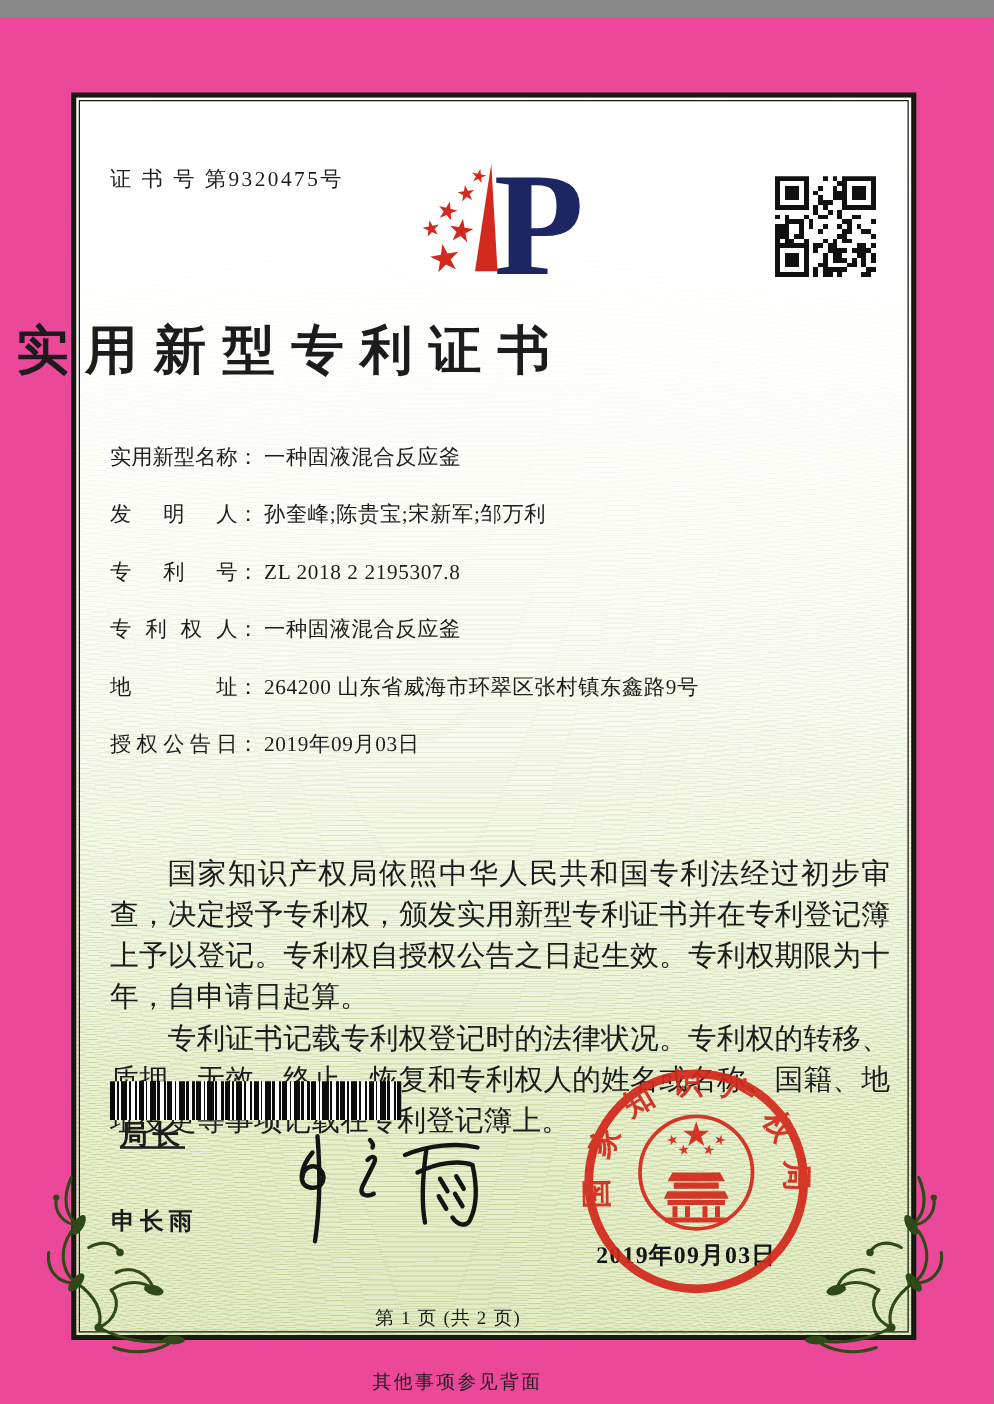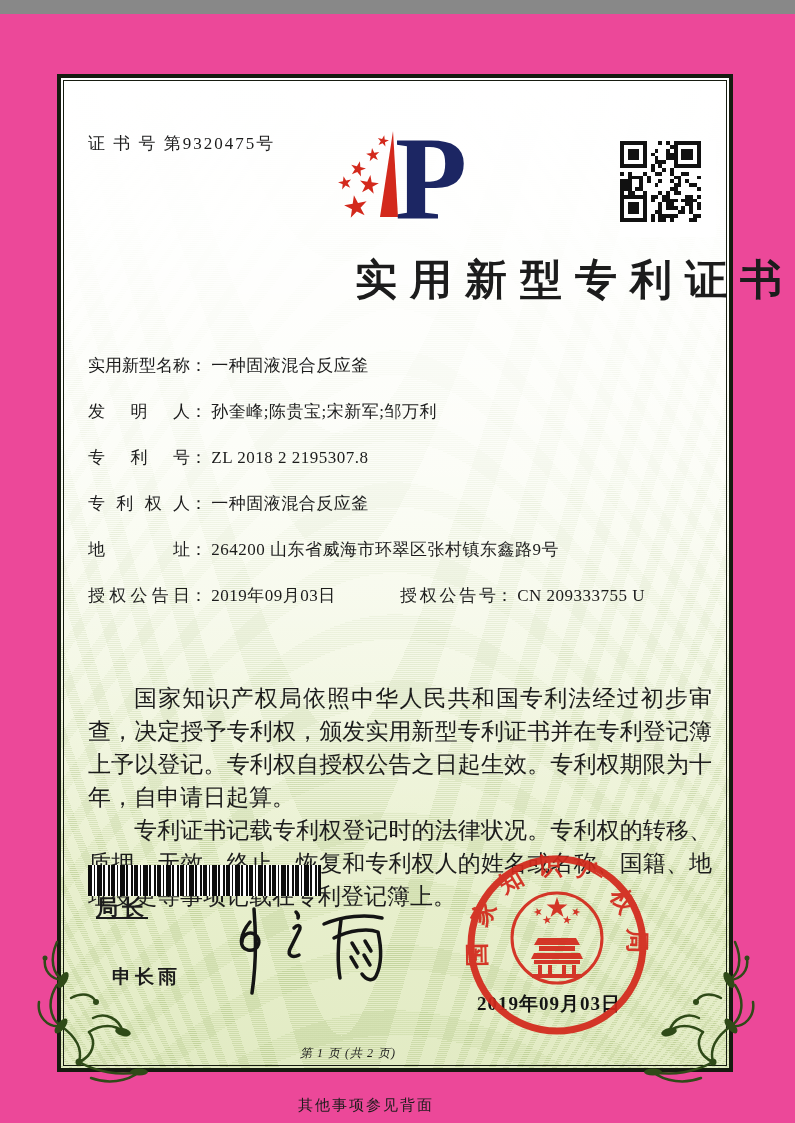--- a/index.html
+++ b/index.html
@@ -14,38 +14,38 @@
     border:4px solid #161b10;box-sizing:border-box;
     background:
       linear-gradient(180deg,#ffffff 0%,rgba(255,255,255,.95) 14%,rgba(255,255,255,.72) 38%,rgba(255,255,255,.30) 62%,rgba(255,255,255,0) 82%),
       repeating-radial-gradient(ellipse 1300px 330px at 50% -8%,rgba(139,170,84,.16) 0 1.5px,transparent 1.5px 8px),
       repeating-radial-gradient(ellipse 1500px 430px at 42% 118%,rgba(130,163,74,.22) 0 1.5px,transparent 1.5px 7px),
       linear-gradient(180deg,#fbfcf3 0%,#f3f7e2 45%,#e9f0cf 78%,#e2ebc4 100%);
   }
   .frame-inner{position:absolute;inset:2px;border:1px solid #161b10;pointer-events:none;}
   .abs{position:absolute;}
   .cert-no{left:88px;top:118px;font-size:17px;letter-spacing:2px;}
-  .title{left:0;top:238px;width:795px;text-align:right;font-size:42px;font-weight:bold;
+  .title{left:0;top:238px;width:795px;text-align:left;font-size:42px;font-weight:bold;
          letter-spacing:13px;text-indent:13px;margin:0;}
   .fields{left:88px;top:340px;width:626px;font-size:17px;}
   .frow{position:relative;height:46px;line-height:24px;white-space:nowrap;}
   .flabel{display:inline-block;width:102px;text-align:justify;text-align-last:justify;vertical-align:top;}
   .flabel.short{width:96px;}
   .fcolon{display:inline-block;vertical-align:top;}
   .fvalue{display:inline-block;vertical-align:top;letter-spacing:.5px;}
   .fcol2{position:absolute;left:312px;top:0;}
   .paras{left:88px;top:668px;width:624px;font-size:23px;line-height:33px;text-align:justify;}
   .paras p{margin:0;text-indent:2em;}
   .barcode{left:88px;top:851px;width:233px;height:31px;
     background:repeating-linear-gradient(90deg,#0c0c0c 0 4px,#fdfdfd 4px 6px,#0c0c0c 6px 7px,#fdfdfd 7px 9px,#0c0c0c 9px 14px,#fdfdfd 14px 15px,#0c0c0c 15px 17px,#fdfdfd 17px 20px,#0c0c0c 20px 22px,#fdfdfd 22px 23px);}
   .sig-title{left:96px;top:879px;font-size:22px;font-weight:bold;letter-spacing:4px;text-decoration:underline;}
-  .sig-name{left:112px;top:950px;font-size:19px;font-weight:bold;letter-spacing:4px;}
+  .sig-name{left:89px;top:950px;font-size:19px;font-weight:bold;letter-spacing:4px;}
   .seal-date{left:477px;top:977px;font-size:19px;font-weight:bold;letter-spacing:1px;color:#141414;z-index:3;}
   .seal{left:462px;top:836px;z-index:4;opacity:.93;}
-  .page-no{left:300px;top:1031px;font-size:12px;letter-spacing:1px;font-style:italic;}
+  .page-no{left:300px;top:1031px;font-size:15px;letter-spacing:1px;}
   .back-note{left:298px;top:1082px;font-size:15px;letter-spacing:2px;}
   .logo{left:325px;top:111px;}
   .qr{left:620px;top:127px;width:96px;height:96px;}
   .flourish{z-index:5;}
   .fl-left{left:26px;top:926px;}
   .fl-right{left:636px;top:926px;transform:scaleX(-1);}
 </style>
 </head>
 <body>
 
@@ -222,24 +222,20 @@
       <span class="flabel">专利权人</span><span class="fcolon">：</span>
       <span class="fvalue">一种固液混合反应釜</span>
     </div>
     <div class="frow">
       <span class="flabel">地址</span><span class="fcolon">：</span>
       <span class="fvalue">264200 山东省威海市环翠区张村镇东鑫路9号</span>
     </div>
     <div class="frow">
       <span class="flabel">授权公告日</span><span class="fcolon">：</span>
       <span class="fvalue">2019年09月03日</span>
-      <span class="fcol2">
-        <span class="flabel short">授权公告号</span><span class="fcolon">：</span>
-        <span class="fvalue">CN 209333755 U</span>
-      </span>
     </div>
   </div>
 
   <div class="abs paras">
     <p>国家知识产权局依照中华人民共和国专利法经过初步审查，决定授予专利权，颁发实用新型专利证书并在专利登记簿上予以登记。专利权自授权公告之日起生效。专利权期限为十年，自申请日起算。</p>
     <p>专利证书记载专利权登记时的法律状况。专利权的转移、质押、无效、终止、恢复和专利权人的姓名或名称、国籍、地址变更等事项记载在专利登记簿上。</p>
   </div>
 
   <div class="abs barcode"></div>
 

